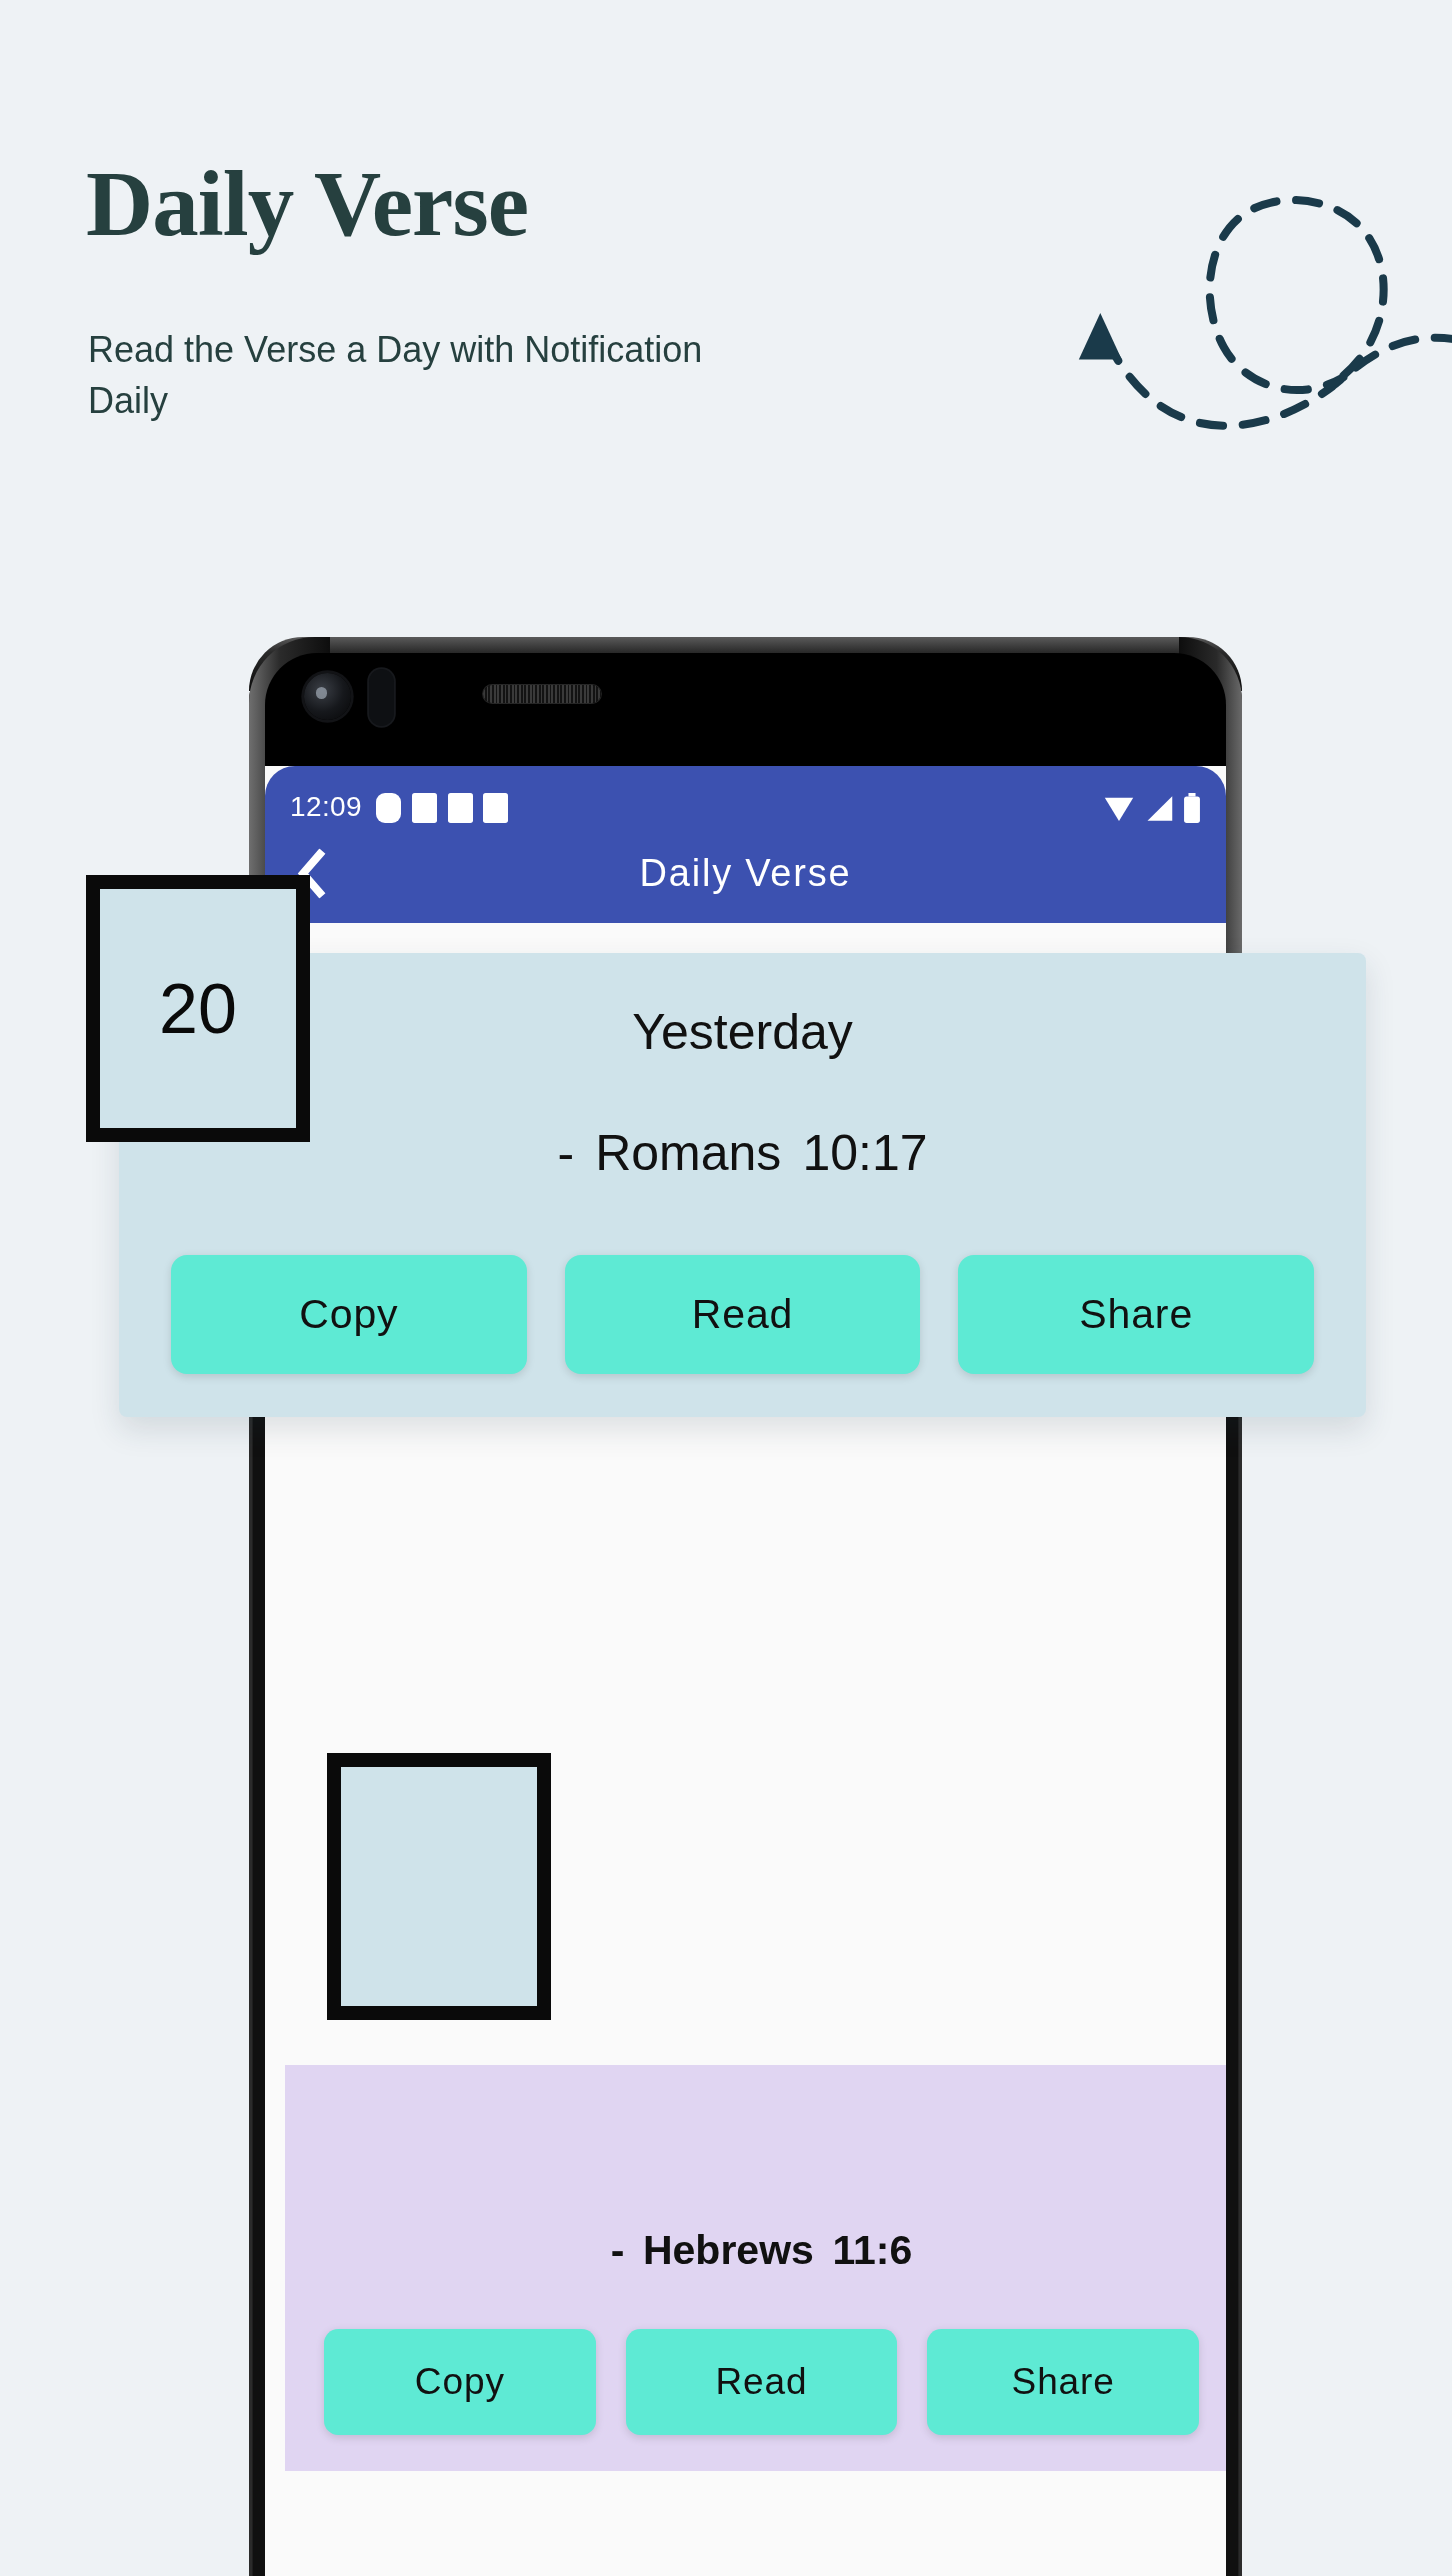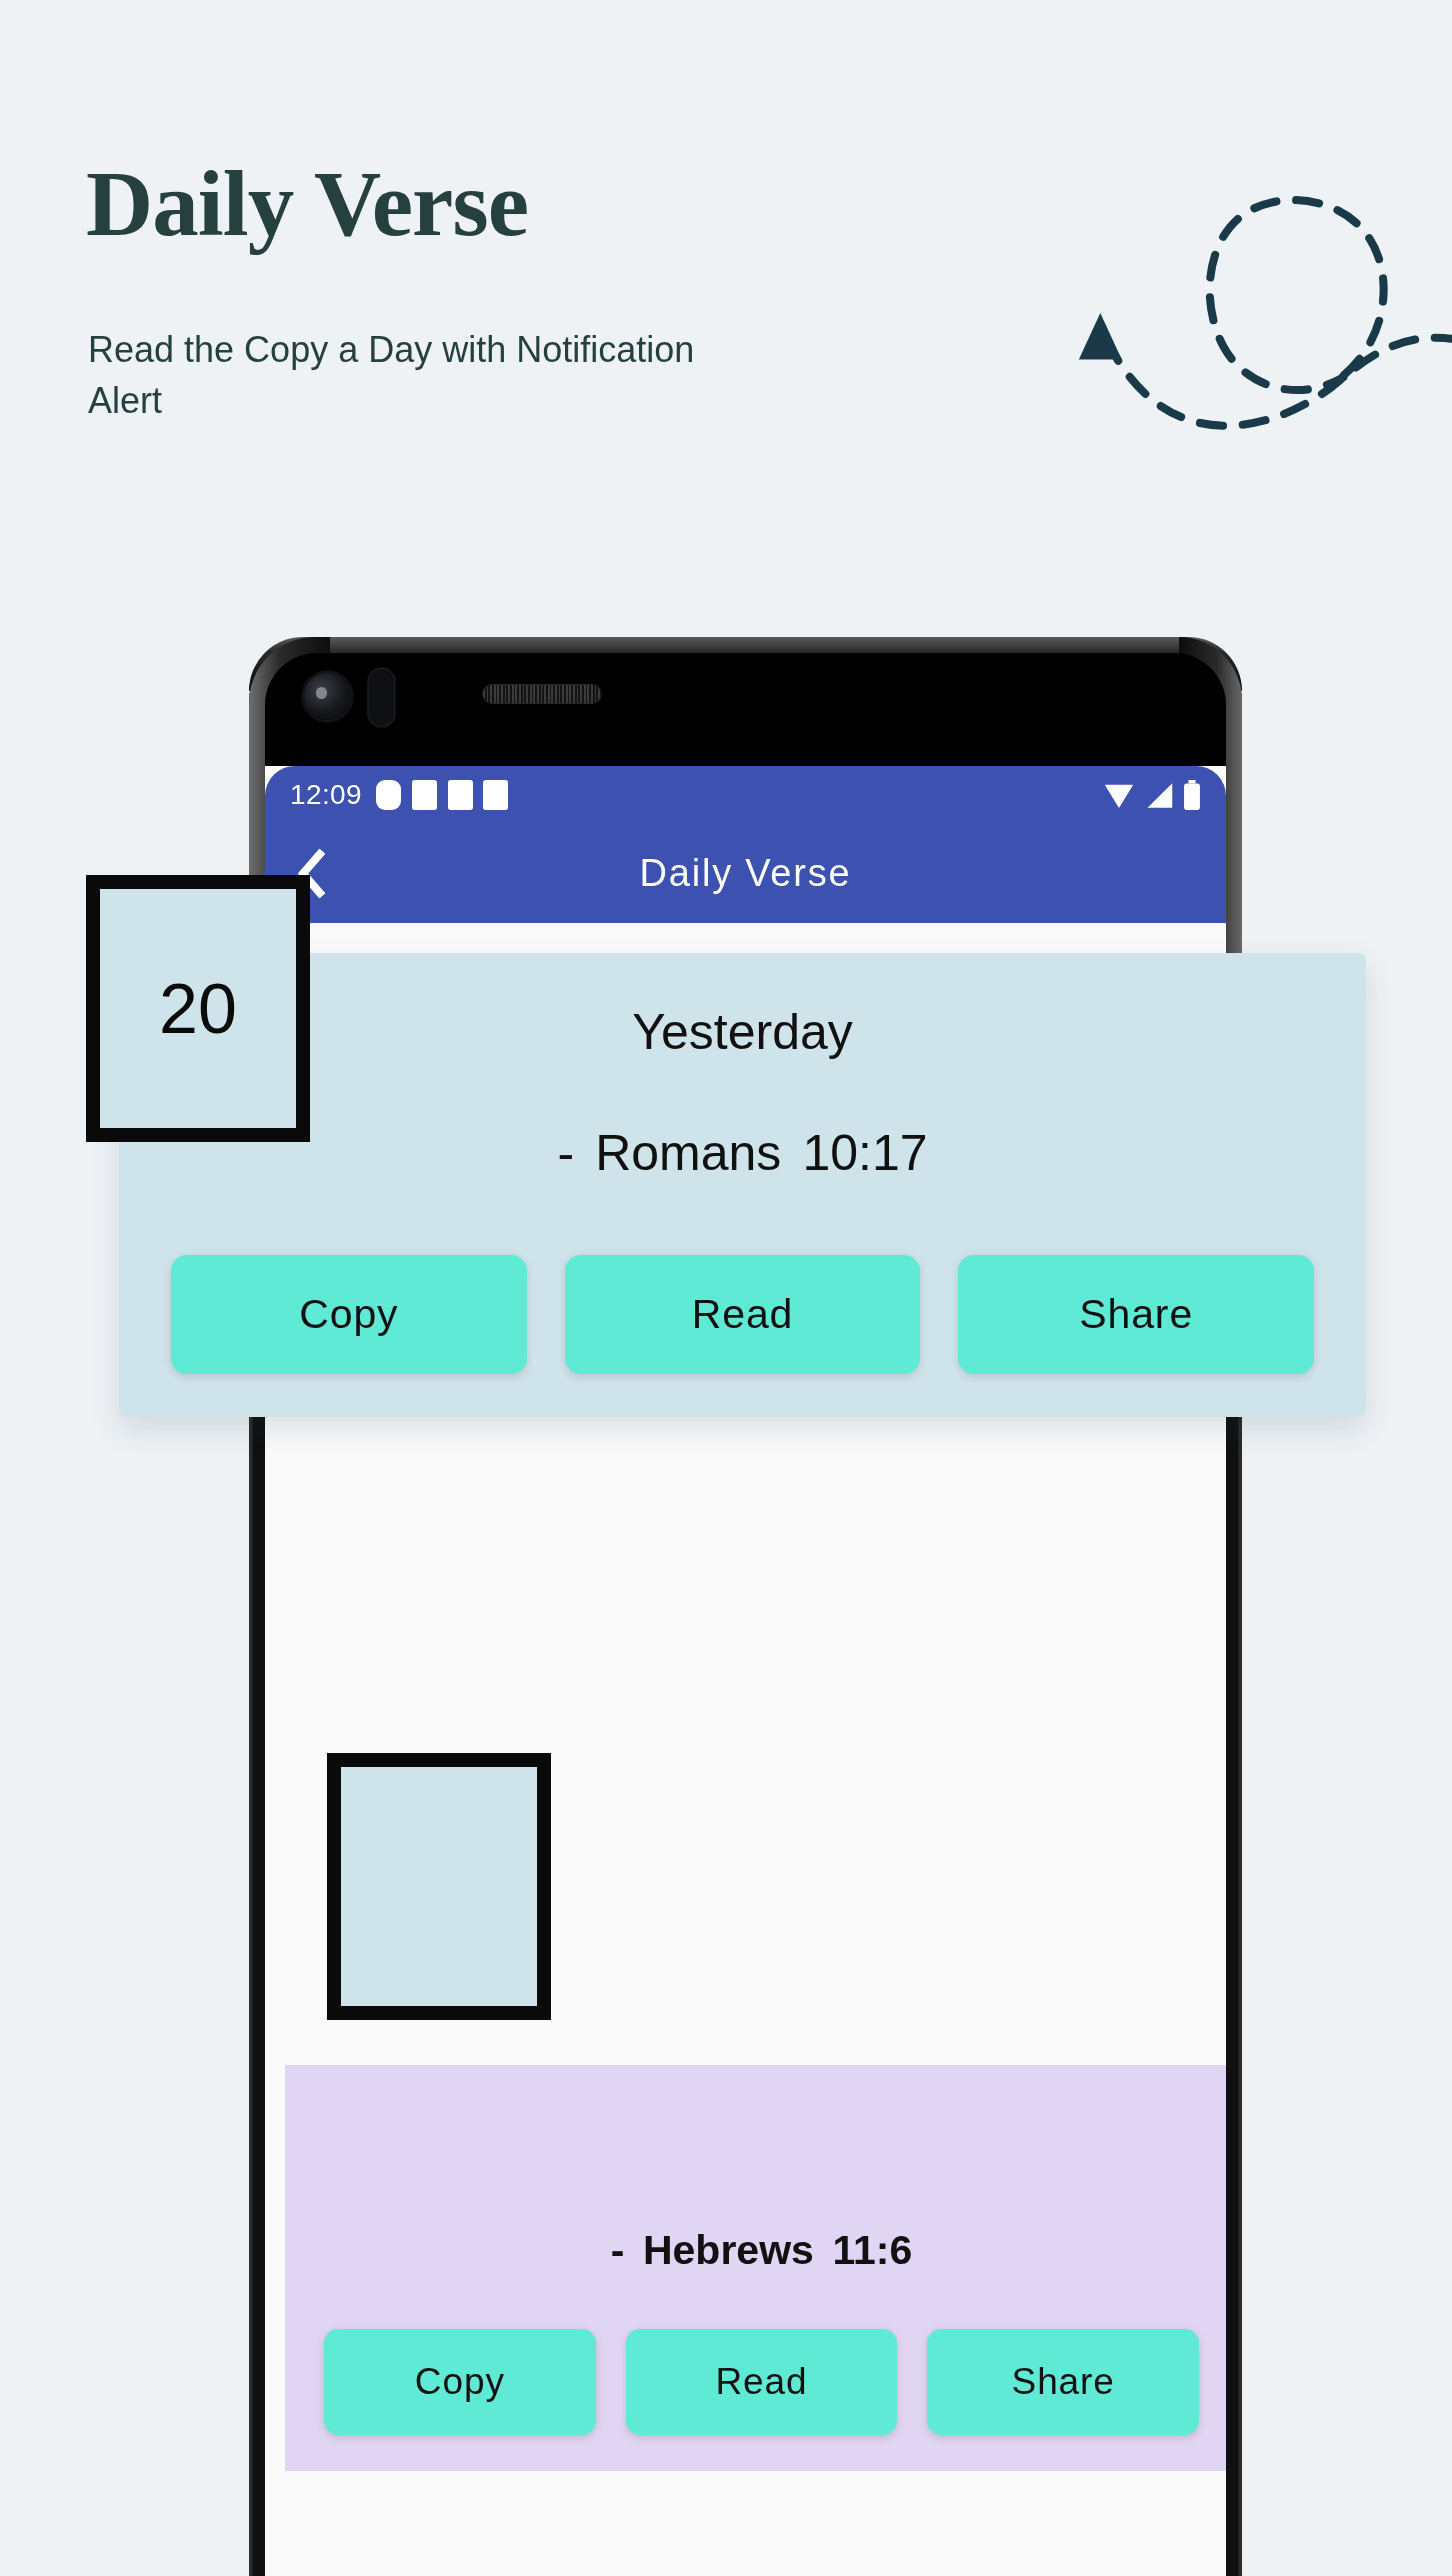--- a/index.html
+++ b/index.html
@@ -105,21 +105,21 @@
   
   .app-ui{
     position:absolute; left:0; right:0; top:113px; bottom:0;
     background:#fafafa;
   }
   .statusbar{
     position:relative;
     height:57px;
     background:#3c51b0;
     border-radius:30px 30px 0 0;
-    display:flex; align-items:center;
+    display:flex; align-items:flex-end;
     padding:0 25px;
     color:#fff;
   }
   .sb-time{ font-size:28px; letter-spacing:0.4px; }
   .sb-notifs{ display:flex; gap:10.7px; margin-left:14.3px; }
   .sb-notif{
     width:25px; height:30px; background:#fff; border-radius:2.7px;
   }
   .sb-notif.rounded{ border-radius:9px; }
   .sb-right{ margin-left:auto; display:flex; align-items:flex-end; gap:9px; }
@@ -243,21 +243,21 @@
     position:absolute; left:0; top:1299px; width:19.7px; bottom:0;
     background:#fafafa; z-index:11;
   }
 </style>
 </head>
 <body>
 
 <div id="stage">
 
   <h1 id="page-title">Daily Verse</h1>
-  <p id="page-subtitle">Read the Copy a Day with Notification Alert</p>
+  <p id="page-subtitle">Read the Verse a Day with Notification Daily</p>
 
   <svg id="deco-arrow" viewBox="0 0 540 330">
     <path d="M540 210 C 470 198 430 238 400 262 C 350 300 290 316 240 300 C 190 284 160 240 140 196" fill="none" stroke="#1a3a4a" stroke-width="9" stroke-linecap="round" stroke-dasharray="26 22"></path>
     <path d="M412 250 C 460 210 470 140 440 95 C 410 50 340 42 300 70 C 258 100 252 170 278 218 C 302 262 360 282 412 252" fill="none" stroke="#1a3a4a" stroke-width="9" stroke-linecap="round" stroke-dasharray="26 22"></path>
     <polygon points="140,180 116,232 164,232" fill="#1a3a4a"></polygon>
   </svg>
 
   <div id="phone">
     <div class="phone-outer"></div>
     <div class="phone-gloss"></div>

